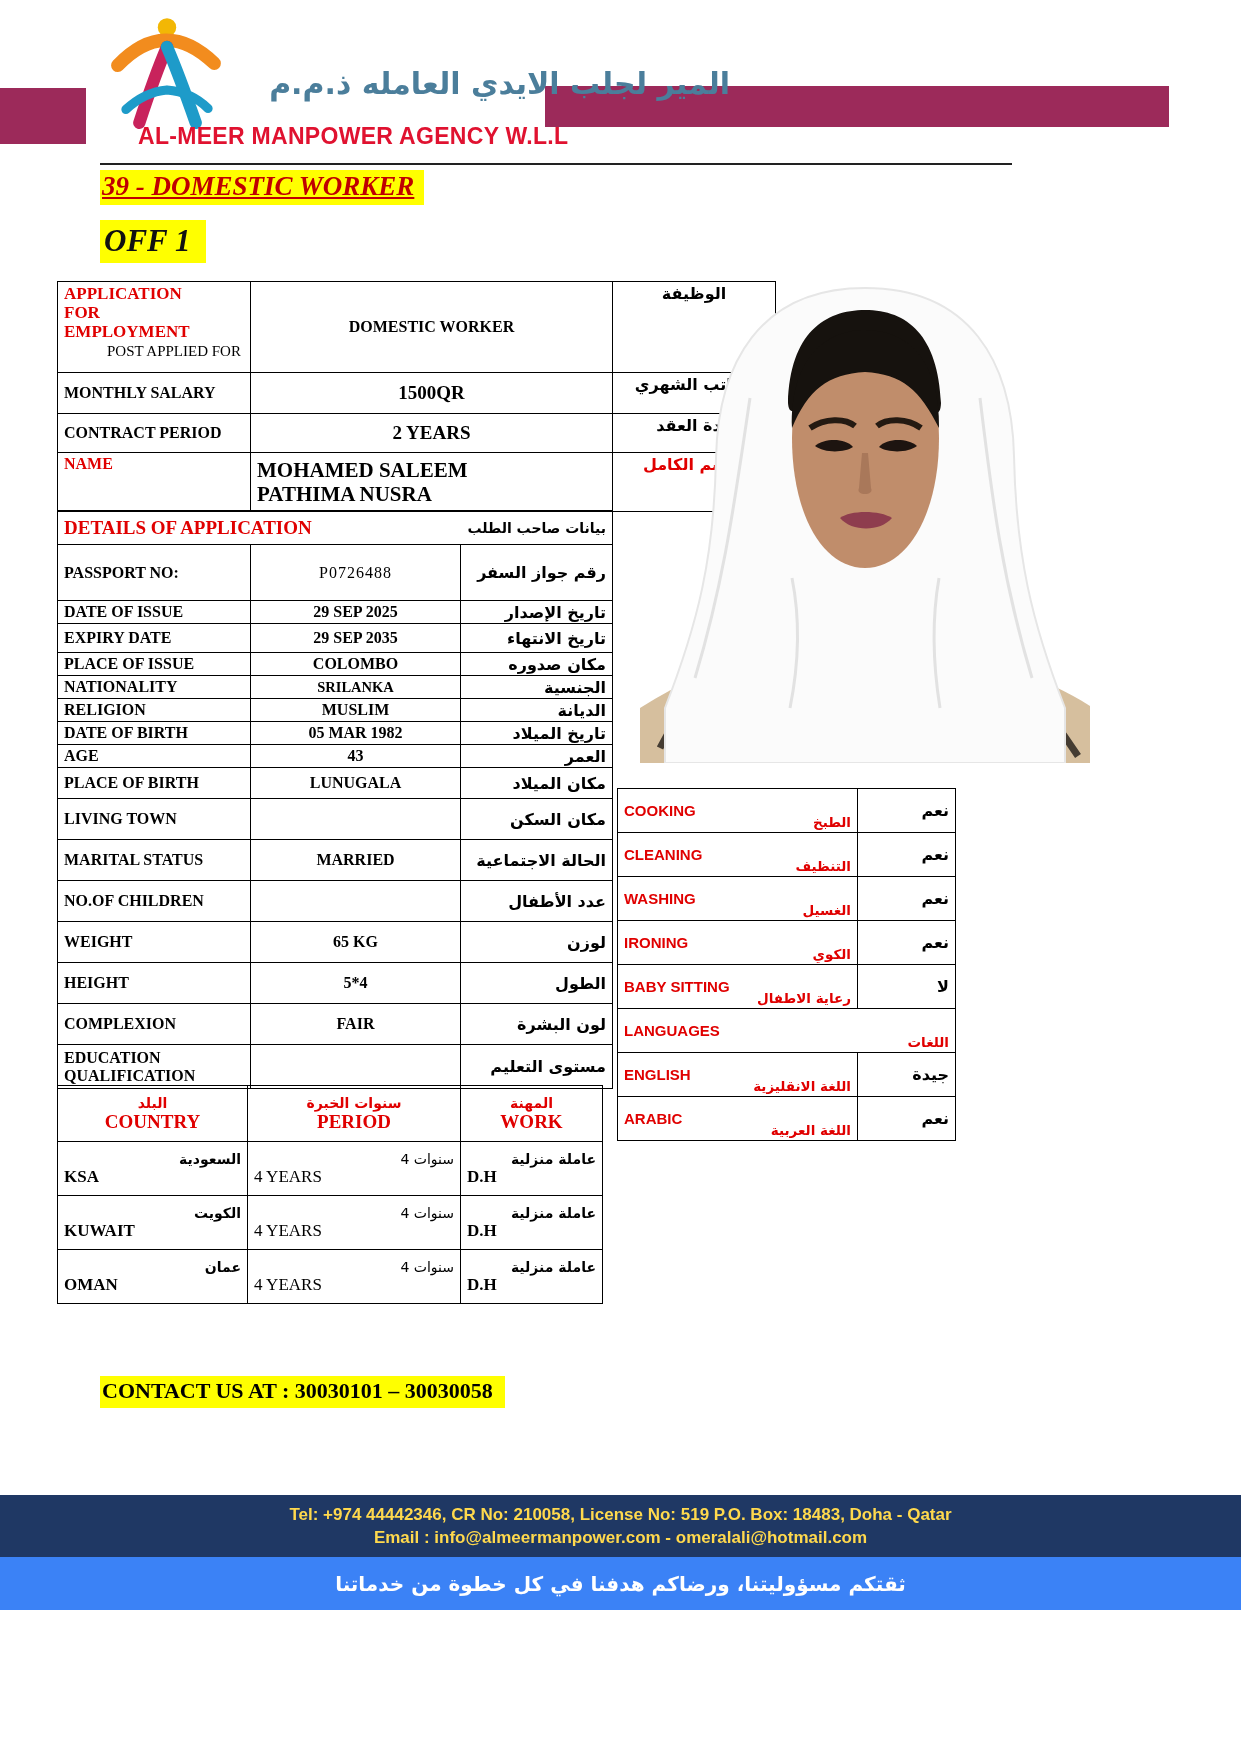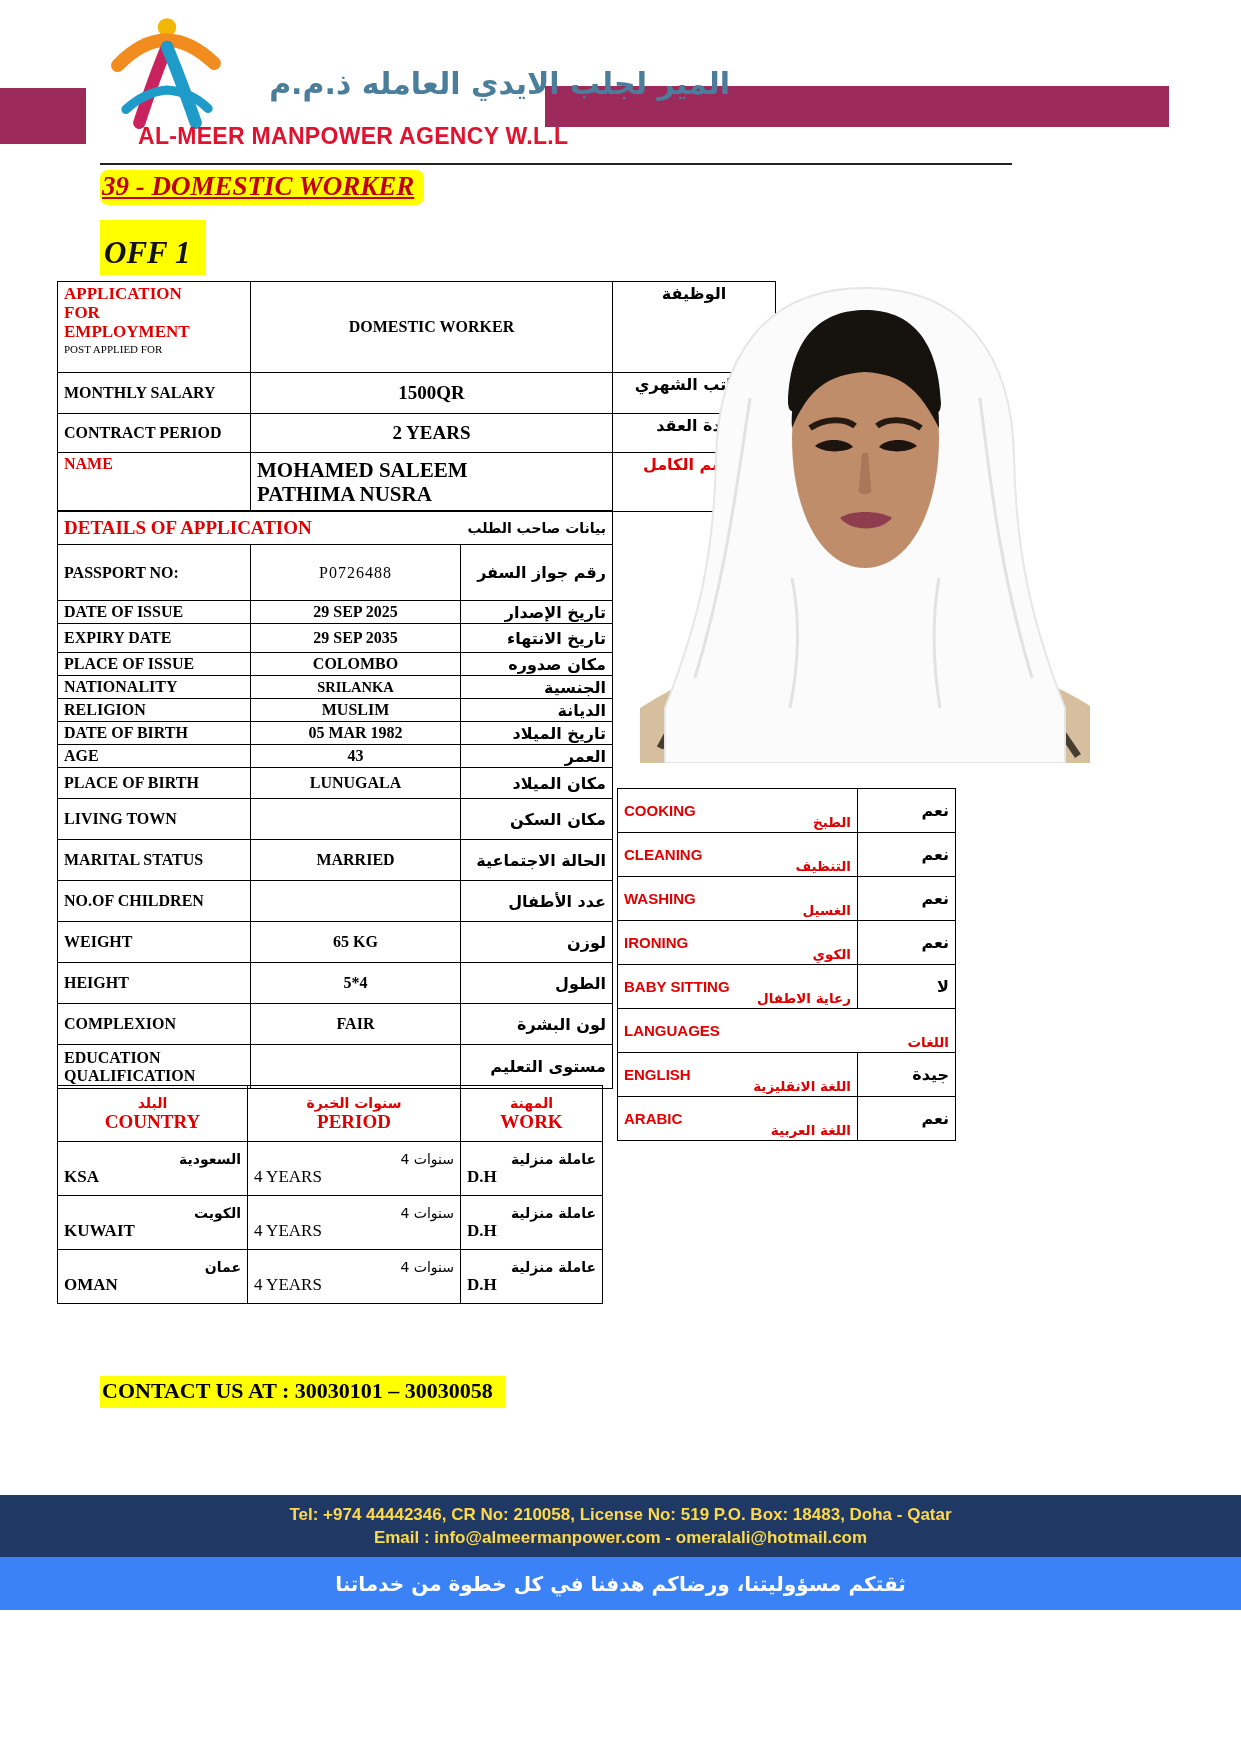--- a/index.html
+++ b/index.html
@@ -12,33 +12,33 @@
 
   
   .corner-rect{left:0;top:88px;width:86px;height:56px;background:#9c2a5a;}
   .top-bar{left:545px;top:86px;width:624px;height:41px;background:#9c2a5a;}
   .logo{left:92px;top:12px;width:150px;height:118px;}
   .agency-ar{left:250px;top:66px;width:480px;font-size:30px;font-weight:bold;color:#4b7e9b;}
   .agency-en{left:138px;top:123px;font-family:"Liberation Sans",sans-serif;font-size:23px;
              font-weight:800;color:#e01230;letter-spacing:.3px;}
   .header-rule{left:100px;top:163px;width:912px;height:2px;background:#222;}
   .doc-title{left:100px;top:170px;background:#ffff00;color:#bf0000;font-size:27px;
-             font-weight:bold;font-style:italic;text-decoration:underline;padding:1px 10px 3px 2px;border-radius:8px;}
+             font-weight:bold;font-style:italic;text-decoration:underline;padding:1px 10px 3px 2px;}
   .off-label{left:100px;top:220px;background:#ffff00;color:#111;font-size:31px;
-             font-weight:bold;font-style:italic;padding:15px 16px 4px 4px;}
+             font-weight:bold;font-style:italic;padding:3px 16px 4px 4px;}
 
   
   table.tbl{position:absolute;border-collapse:collapse;table-layout:fixed;}
   .tbl td{border:1px solid #000;padding:2px 6px;vertical-align:middle;font-size:16px;overflow:hidden;}
   .vtop{vertical-align:top !important;}
 
   .main-tbl{left:57px;top:281px;width:718px;}
   .m-label{font-weight:bold;font-size:16px;}
   .m-red{color:#e00000;display:block;max-width:130px;font-size:17px;font-weight:bold;line-height:1.12;}
-  .m-sub{display:block;font-size:11px;font-weight:normal;margin-top:2px;}
+  .m-sub{display:block;font-size:15px;font-weight:normal;margin-top:2px;margin-left:43px;}
   .m-val{font-weight:bold;text-align:center;font-size:20px;}
   .m-ar{font-family:"DejaVu Sans",sans-serif;font-weight:bold;font-size:14px;text-align:center;}
   .name-val{display:block;max-width:235px;font-size:21px;font-weight:bold;line-height:1.15;}
 
   .det-tbl{left:57px;top:510px;width:555px;}
   .det-tbl td{padding:1px 6px;}
   .dhwrap{display:flex;justify-content:space-between;align-items:center;}
   .dh-en{color:#e00000;font-weight:bold;font-size:19px;}
   .dh-ar{font-family:"DejaVu Sans",sans-serif;font-weight:bold;font-size:14px;}
   .d-label{font-weight:bold;font-size:15.5px;}

